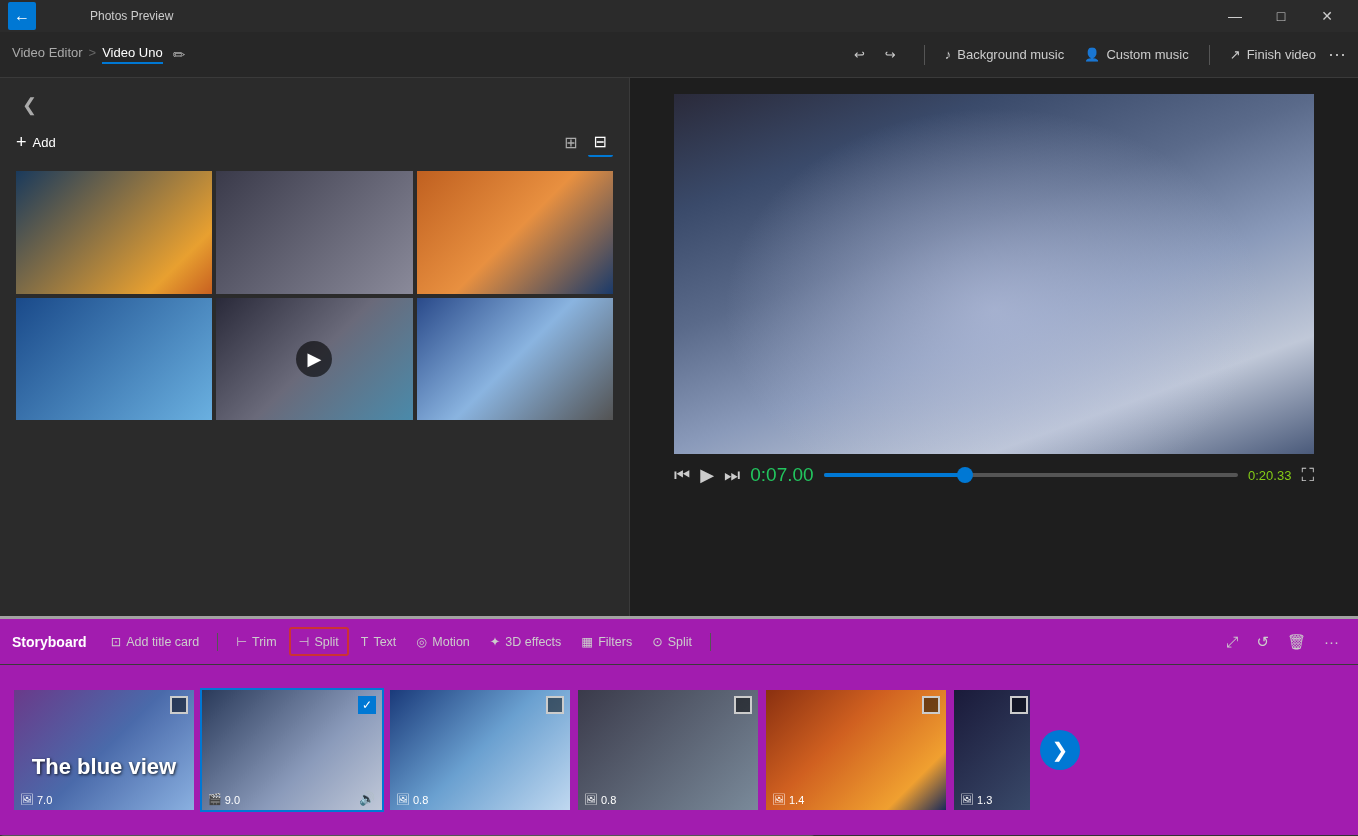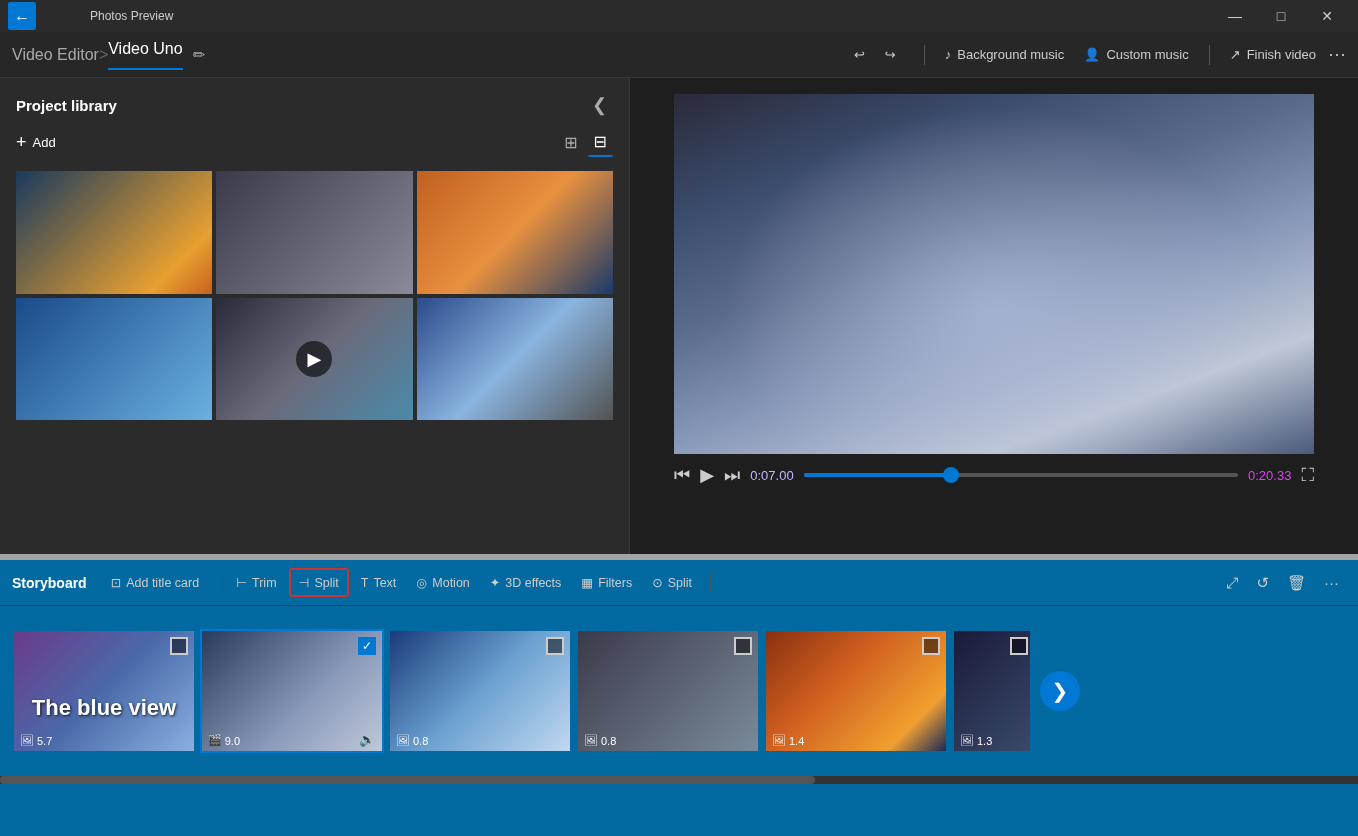--- a/index.html
+++ b/index.html
@@ -53,29 +53,29 @@
     .top-toolbar {
       background: #272727;
       height: 46px;
       display: flex;
       align-items: center;
       padding: 0 12px;
       border-bottom: 1px solid #3a3a3a;
       flex-shrink: 0;
     }
     .breadcrumb {
-      display: flex; align-items: center; 
-      font-size: 16px;
+      display: flex; align-items: flex-start; gap: 6px;
+      font-size: 13px;
     }
     .breadcrumb-link { color: #aaa; cursor: pointer; }
     .breadcrumb-sep { color: #666; }
     .breadcrumb-current {
       color: #fff;
       border-bottom: 2px solid #0078d4;
-      padding-bottom: 10px;
+      padding-bottom: 2px;
     }
     .edit-icon {
       margin-left: 10px;
       color: #aaa;
       cursor: pointer;
       font-size: 15px;
     }
     .toolbar-spacer { flex: 1; }
     .toolbar-actions {
       display: flex; align-items: center; gap: 4px;
@@ -216,21 +216,21 @@
       gap: 10px;
       margin-top: 10px;
       width: 100%;
       max-width: 640px;
     }
     .ctrl-btn {
       background: none; border: none; color: #ccc;
       cursor: pointer; font-size: 18px;
       display: flex; align-items: center;
     }
-    .time-display { color: #c4b5fd; font-size: 13px; white-space: nowrap; }
+    .time-display { color: #22c55e; font-size: 19px; white-space: nowrap; }
     .progress-bar {
       flex: 1;
       height: 4px;
       background: #555;
       border-radius: 2px;
       position: relative;
       cursor: pointer;
     }
     .progress-fill {
       height: 100%;
@@ -241,29 +241,29 @@
     .progress-thumb {
       position: absolute;
       top: 50%; transform: translateY(-50%);
       left: 34%;
       width: 16px; height: 16px;
       background: #0078d4;
       border-radius: 50%;
       margin-left: -8px;
       cursor: pointer;
     }
-    .time-end { color: #d946ef; font-size: 13px; }
+    .time-end { color: #84cc16; font-size: 13px; }
     .fullscreen-btn { color: #ccc; cursor: pointer; font-size: 18px; }
 
     
     .storyboard-panel {
-      background: #0369a1;
-      border-top: 6px solid #a3a3a3;
+      background: #a21caf;
+      border-top: 3px solid #a3a3a3;
       flex-shrink: 0;
-      height: 282px;
+      height: 220px;
     }
     .storyboard-toolbar {
       display: flex;
       align-items: center;
       padding: 8px 12px;
       gap: 4px;
       border-bottom: 1px solid #3a3a3a;
     }
     .storyboard-title {
       font-size: 14px;
@@ -422,21 +422,20 @@
       <span>Finish video</span>
     </button>
     <span class="toolbar-more">···</span>
   </div>
 </div>
 
 <div class="main-content">
 
   <div class="left-panel">
     <div class="project-library-header">
-      <span class="project-library-title">Project library</span>
       <span class="collapse-btn">❮</span>
     </div>
     <div class="library-toolbar">
       <button class="add-btn">
         <span class="add-btn-icon">+</span>
         <span>Add</span>
       </button>
       <div class="view-toggle">
         <button class="view-btn">⊞</button>
         <button class="view-btn active" style="border-bottom:2px solid #0078d4;">⊟</button>
@@ -548,21 +547,21 @@
   </div>
 
   <div class="storyboard-clips">
 
     <div class="clip-item">
       <div class="clip-thumb clip-bg-blue">
         <div class="clip-title-text">The blue view</div>
         <div class="clip-checkbox"></div>
         <div class="clip-label">
           <span>🖼</span>
-          <span>5.7</span>
+          <span>7.0</span>
         </div>
       </div>
     </div>
 
     <div class="clip-item selected">
       <div class="clip-thumb clip-bg-water">
         <div class="clip-checkbox checked">
           <span style="color:#fff;font-size:12px;">✓</span>
         </div>
         <div class="clip-label">

